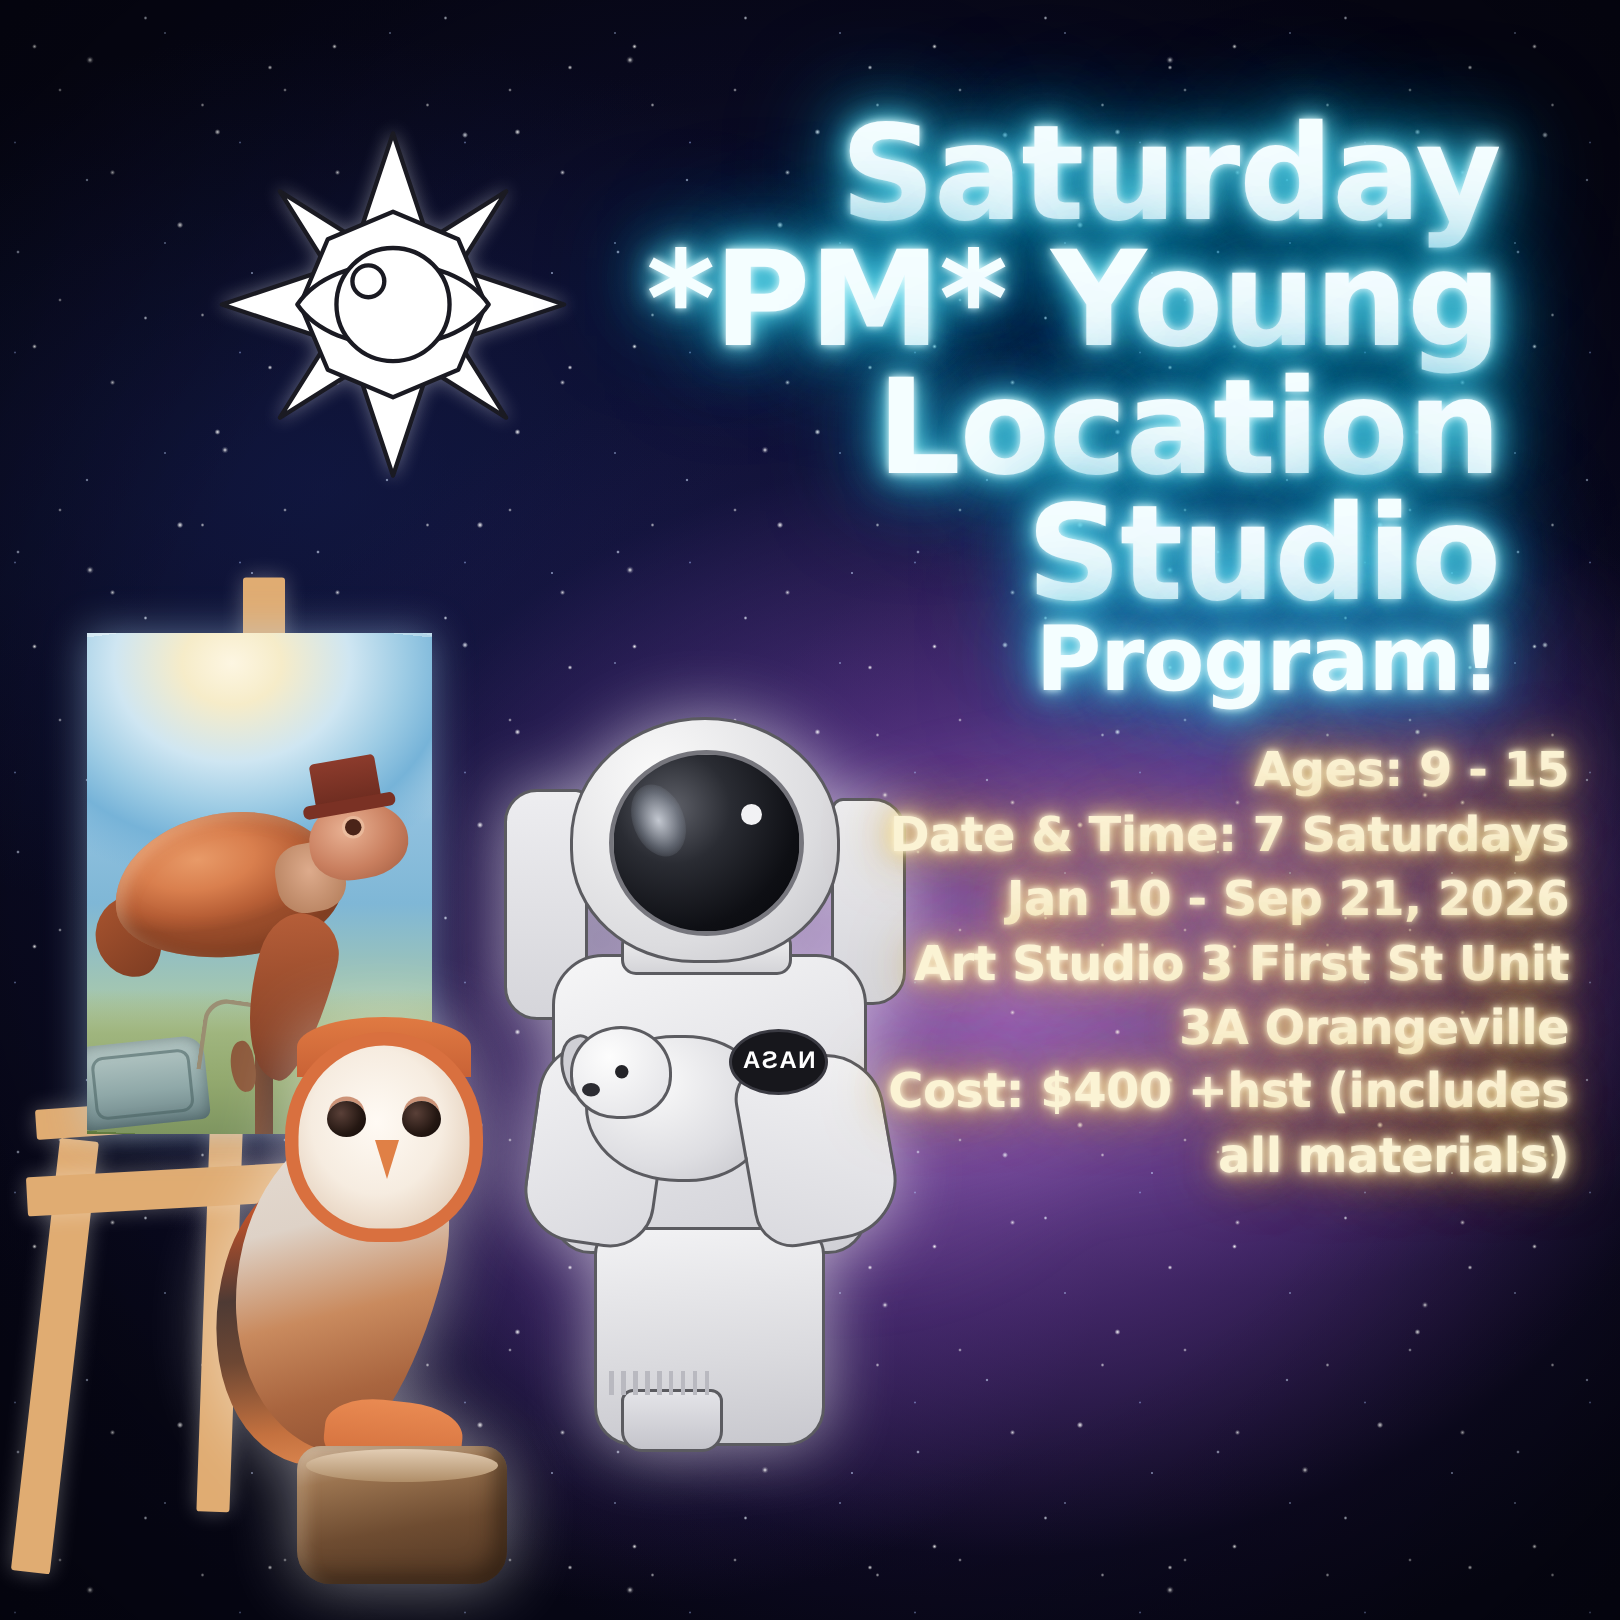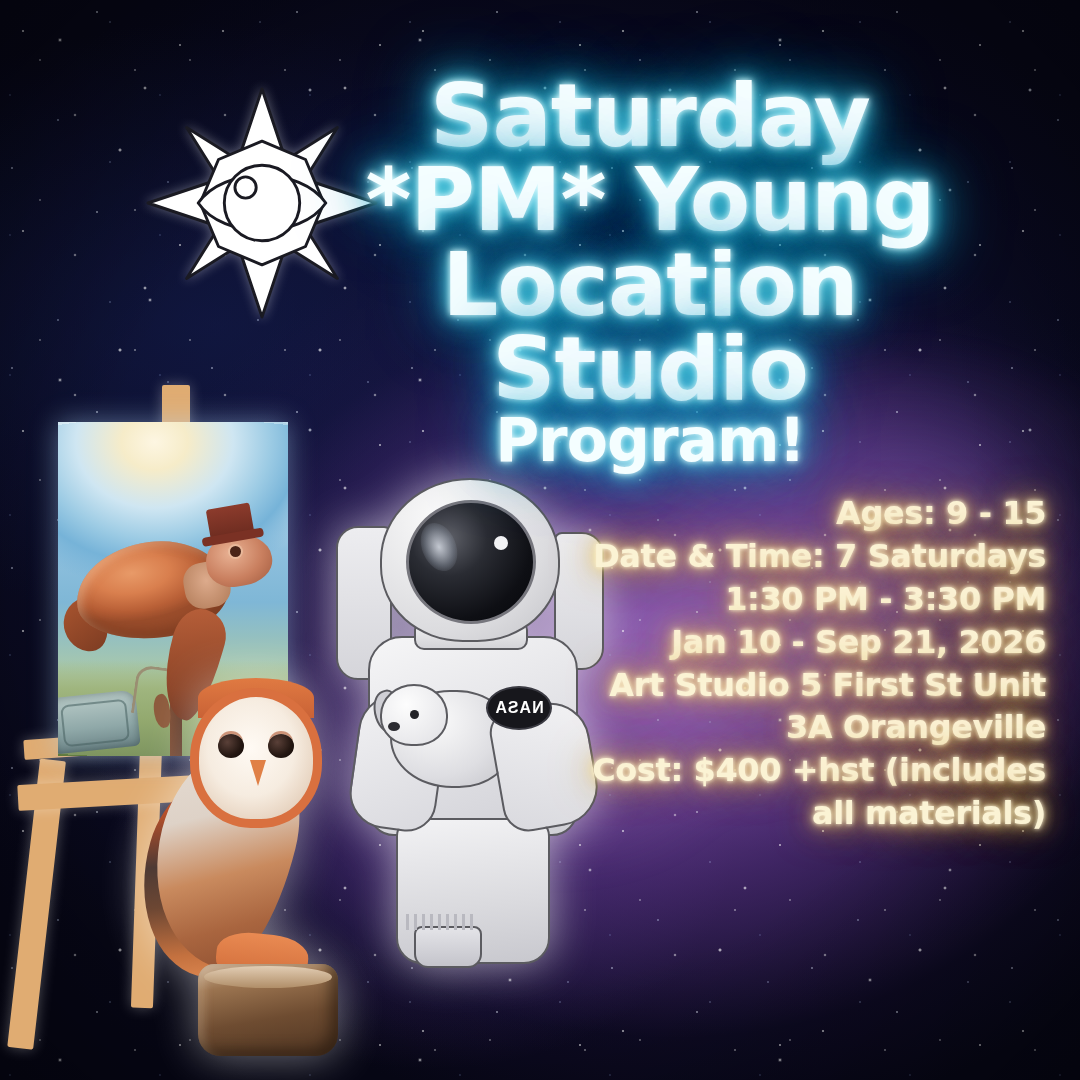--- a/index.html
+++ b/index.html
@@ -64,21 +64,21 @@
   }
 
   
   #logo{position:absolute;left:146px;top:84px;width:232px;height:238px;}
   #logo svg{width:100%;height:100%;display:block;
     filter:drop-shadow(0 0 6px rgba(255,255,255,.35));}
 
   
   #title{
     position:absolute;left:300px;top:74px;width:700px;
-    text-align:center;
+    text-align:right;
     font-family:"DejaVu Sans","Liberation Sans",sans-serif;
     font-weight:700;font-size:86px;line-height:0.96;
     letter-spacing:-1px;
     color:#f4feff;
   }
   #title .tline{
     display:block;
     text-shadow:
       0 0 6px #eafdff,
       0 0 16px #7fe9f7,
@@ -520,21 +520,20 @@
   <div id="title">
     <span class="tline l1">Saturday</span>
     <span class="tline l2">*PM* Young</span>
     <span class="tline l3">Location Studio</span>
     <span class="tline l4">Program!</span>
   </div>
 
   <div id="details">
     <span class="dline">Ages: 9 - 15</span>
     <span class="dline">Date &amp; Time: 7 Saturdays</span>
-    <span class="dline">1:30 PM - 3:30 PM</span>
     <span class="dline">Jan 10 - Sep 21, 2026</span>
-    <span class="dline">Art Studio 5 First St Unit</span>
+    <span class="dline">Art Studio 3 First St Unit</span>
     <span class="dline">3A Orangeville</span>
     <span class="dline">Cost: $400 +hst (includes</span>
     <span class="dline">all materials)</span>
   </div>
 
 </div>
 
 </body></html>

